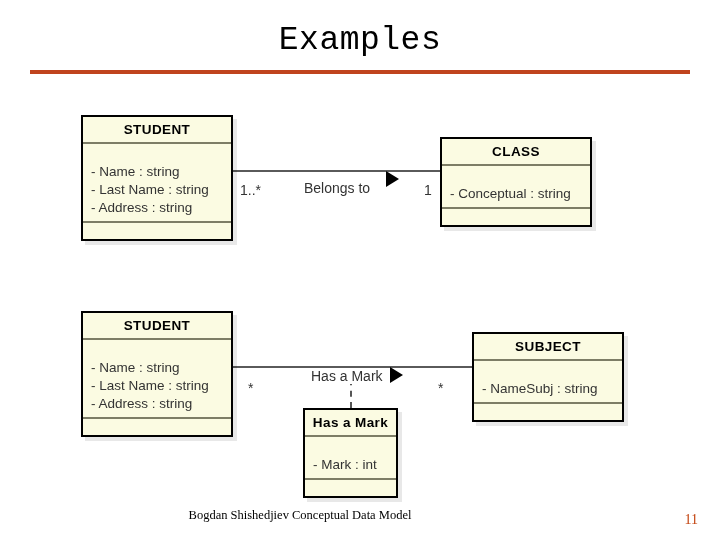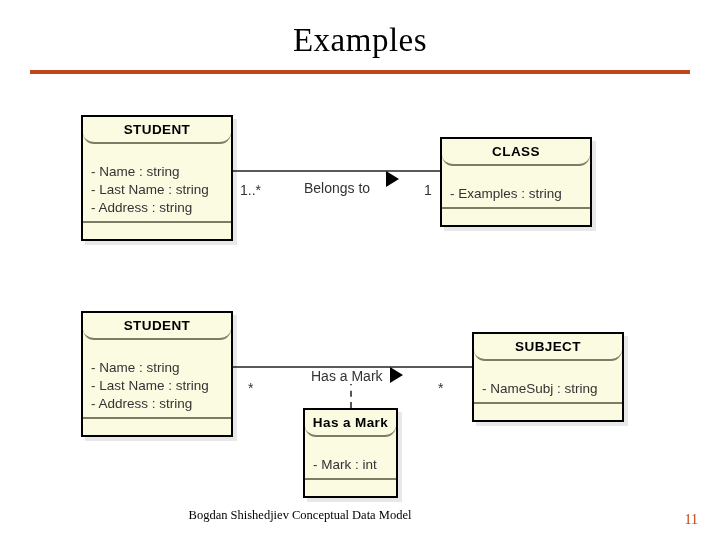--- a/index.html
+++ b/index.html
@@ -16,21 +16,21 @@
     font-family: "Liberation Sans", sans-serif;
   }
 
   
   #slide-title {
     position: absolute;
     left: 0;
     top: 22px;
     width: 720px;
     text-align: center;
-    font-family: Liberation Serif, serif;
+    font-family: Liberation Mono, monospace;
     font-size: 33px;
     font-weight: normal;
     color: #000000;
     letter-spacing: 0.5px;
   }
   #title-rule {
     position: absolute;
     left: 30px;
     top: 70px;
     width: 660px;
@@ -49,21 +49,20 @@
   .uml-header {
     text-align: center;
     font-weight: bold;
     font-size: 13.5px;
     color: #000000;
     padding: 5px 4px 5px 4px;
     border-bottom: 2px solid #7d7d66;
     background: #FBFBE2;
     letter-spacing: 0.4px;
     white-space: nowrap;
-    border-radius: 11px;
   }
   .uml-attrs {
     padding: 19px 4px 4px 8px;
     border-bottom: 2px solid #7d7d66;
     background: #FBFBE2;
   }
   .uml-attr {
     font-size: 13.5px;
     color: #333333;
     line-height: 18px;
@@ -145,21 +144,21 @@
         <div class="uml-attr">- Name : string</div>
         <div class="uml-attr">- Last Name : string</div>
         <div class="uml-attr">- Address : string</div>
       </div>
       <div class="uml-ops"></div>
     </div>
 
     <div class="uml-box" style="left:440px; top:137px; width:152px;">
       <div class="uml-header">CLASS</div>
       <div class="uml-attrs">
-        <div class="uml-attr">- Examples : string</div>
+        <div class="uml-attr">- Conceptual : string</div>
       </div>
       <div class="uml-ops"></div>
     </div>
 
     <div class="assoc-label" style="left:300px; top:172px; background:#ffffff; padding:8px 4px;">Belongs to</div>
     <div class="assoc-arrow" style="left:386px; top:171px;"></div>
     <div class="multiplicity" style="left:240px; top:182px;">1..*</div>
     <div class="multiplicity" style="left:424px; top:182px;">1</div>
   </div>
 

